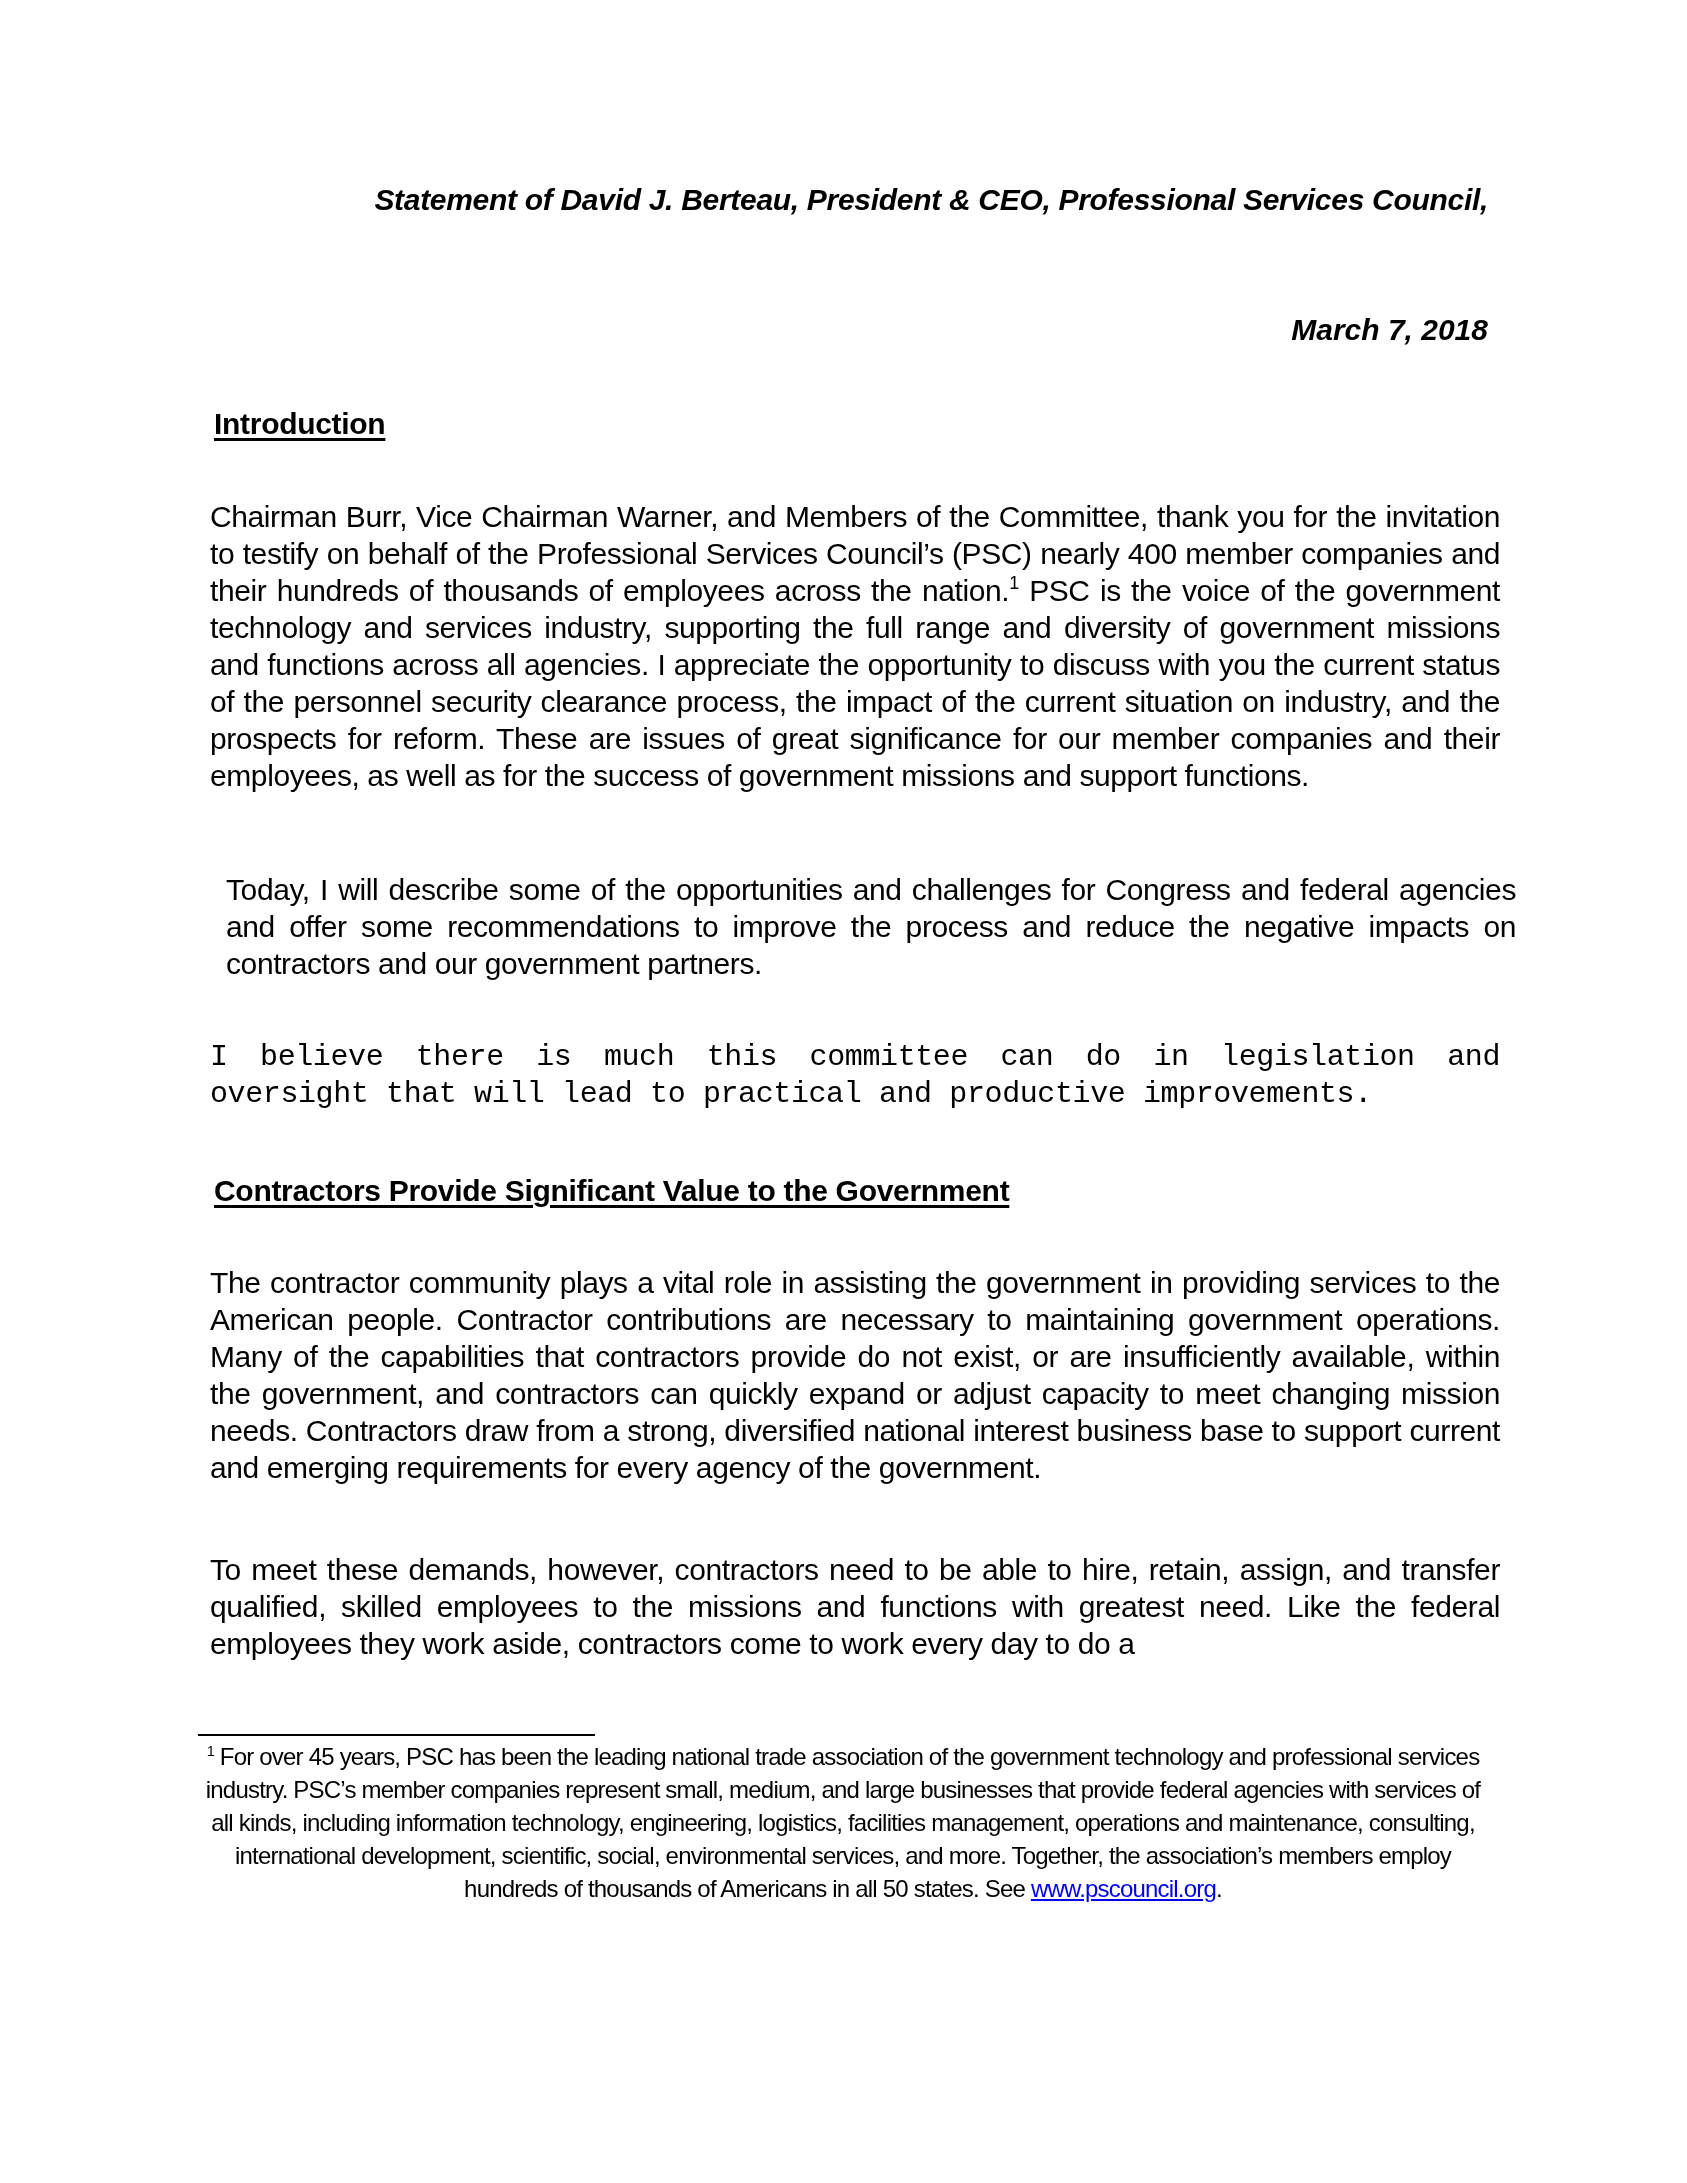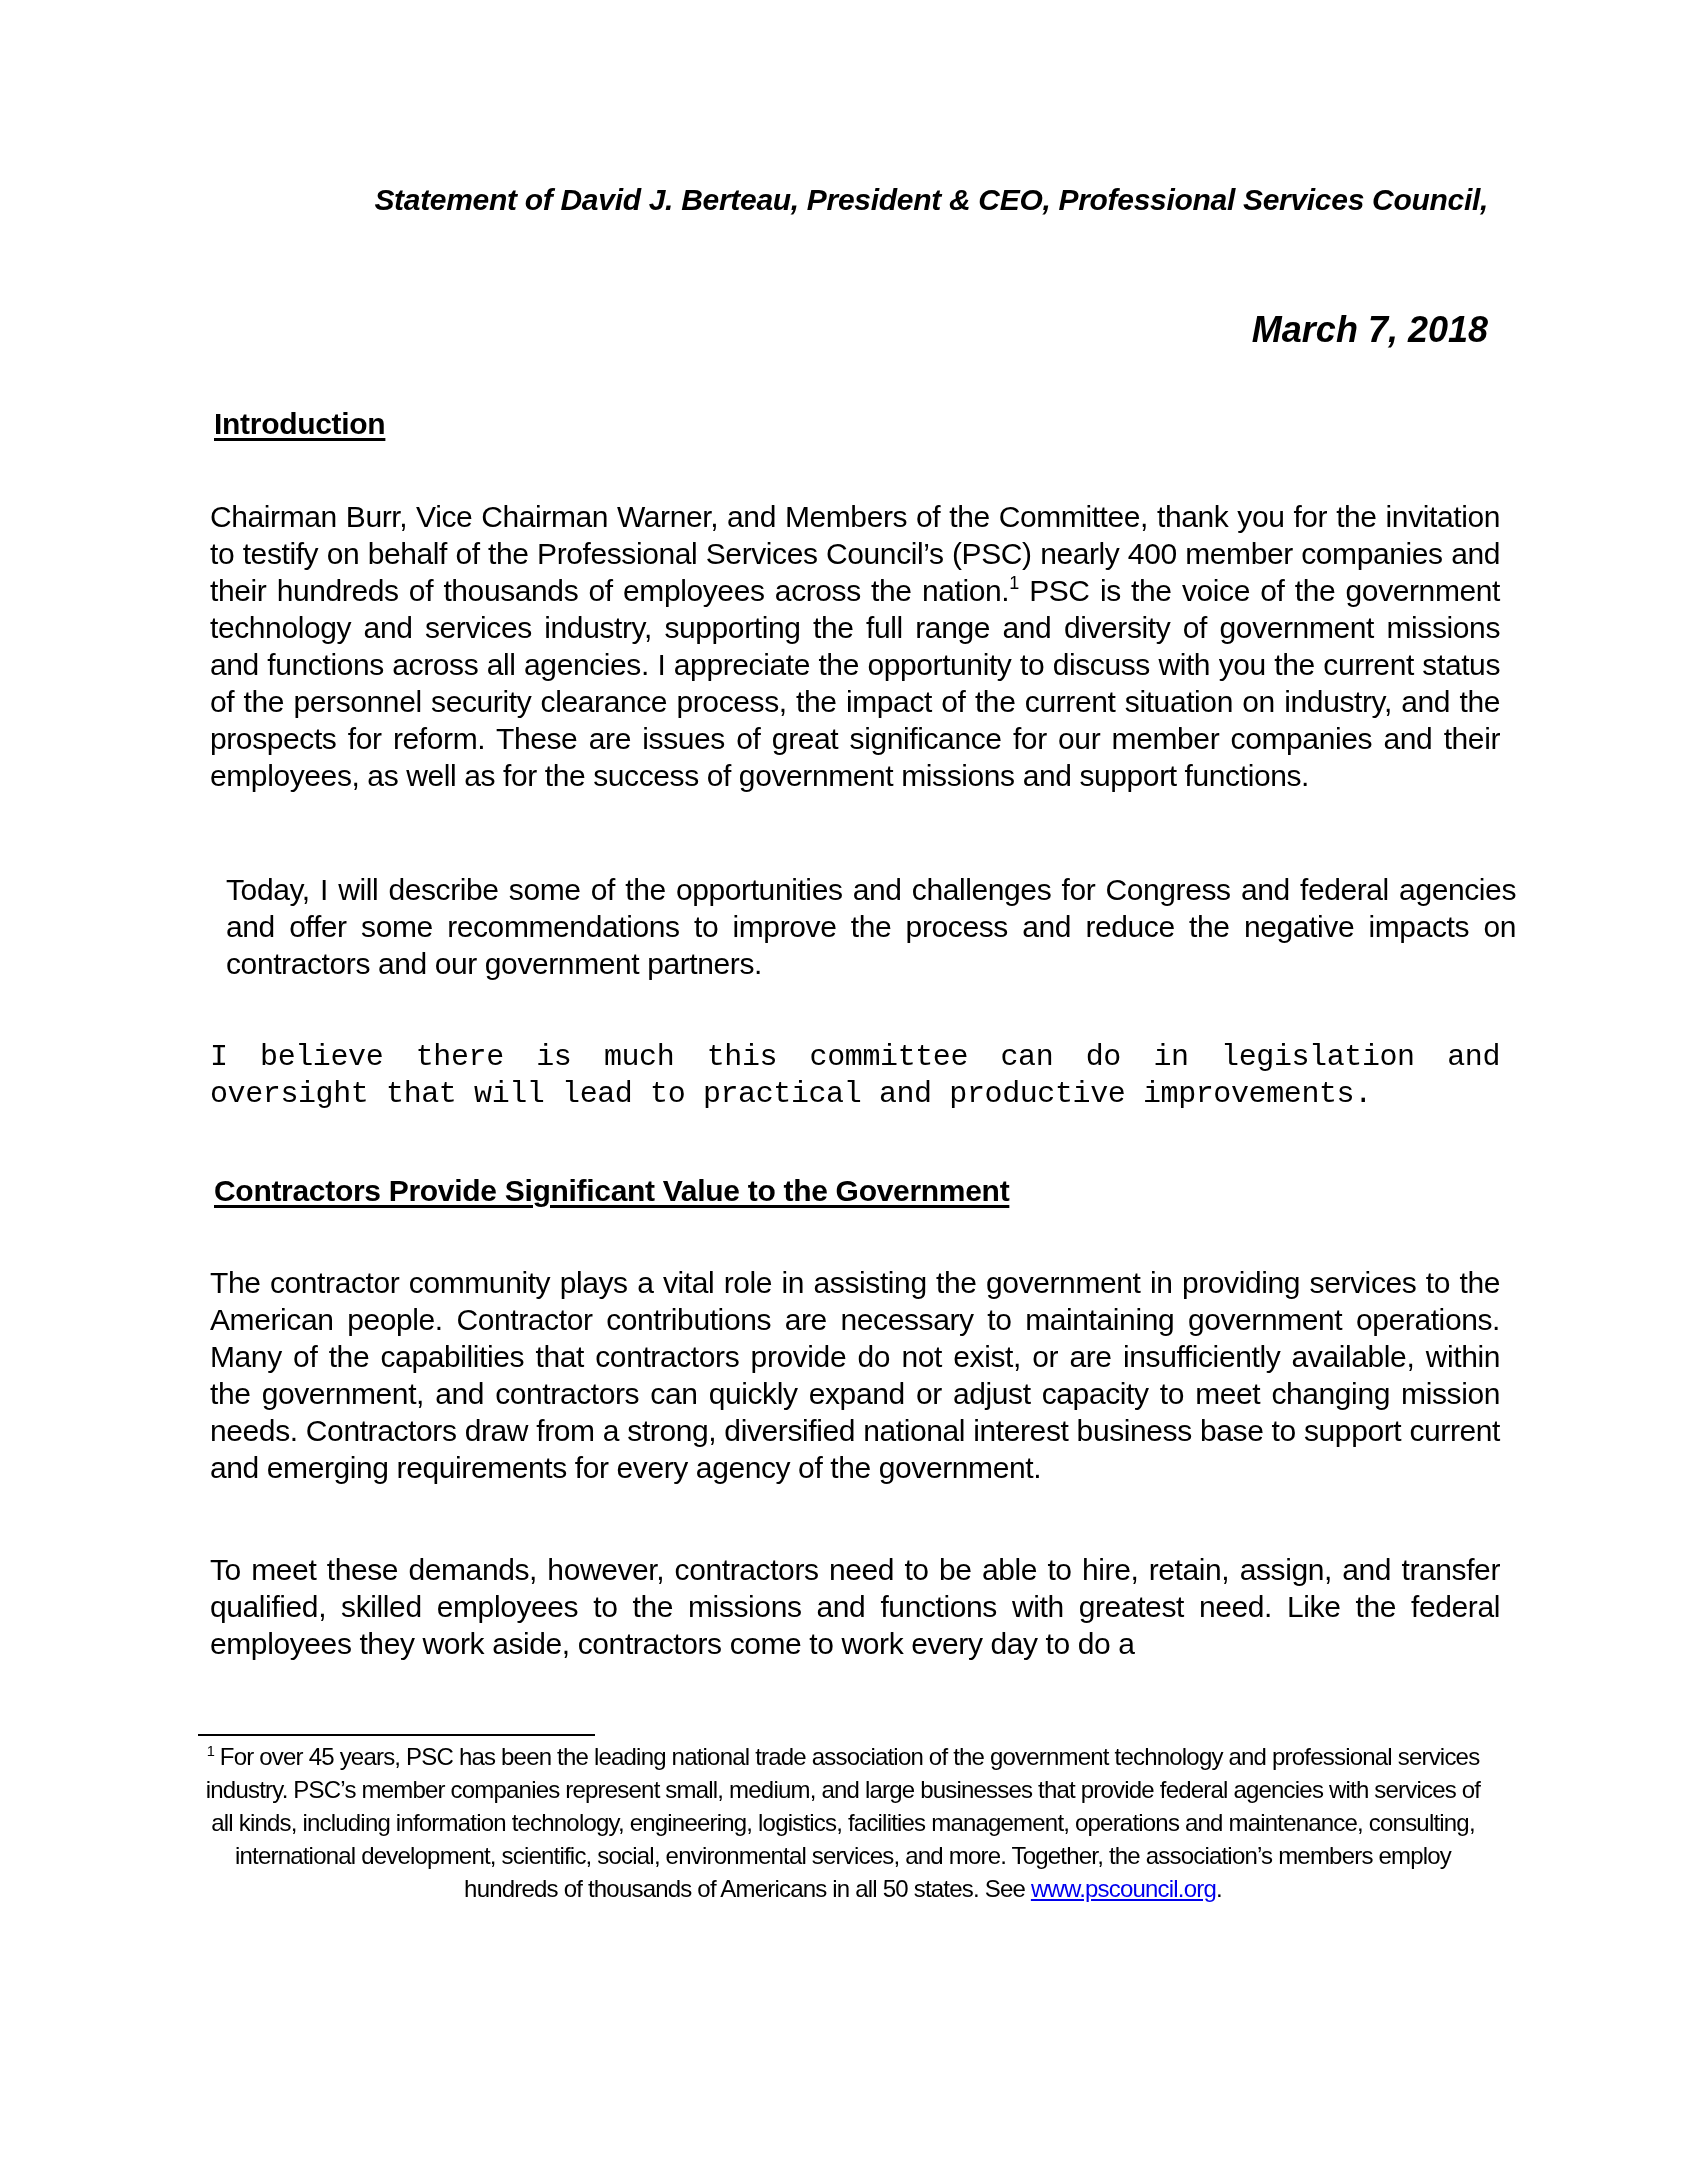--- a/index.html
+++ b/index.html
@@ -12,21 +12,21 @@
     font-family: "Liberation Sans", sans-serif;
     font-weight: bold; font-style: italic;
     font-size: 30px; line-height: 38px;
     letter-spacing: -0.3px;
     margin-top: 20px;
   }
   .date {
     position: absolute; top: 311px; right: 0;
     font-family: "Liberation Sans", sans-serif;
     font-weight: bold; font-style: italic;
-    font-size: 36px; line-height: 38px;
+    font-size: 30px; line-height: 38px;
   }
 
   .heading {
     position: absolute; left: 16px;
     font-family: "Liberation Sans", sans-serif;
     font-weight: bold; font-size: 30px; line-height: 38px;
     text-decoration: underline; text-decoration-thickness: 2.6px;
     text-underline-offset: 4px;
     letter-spacing: -0.3px;
   }

